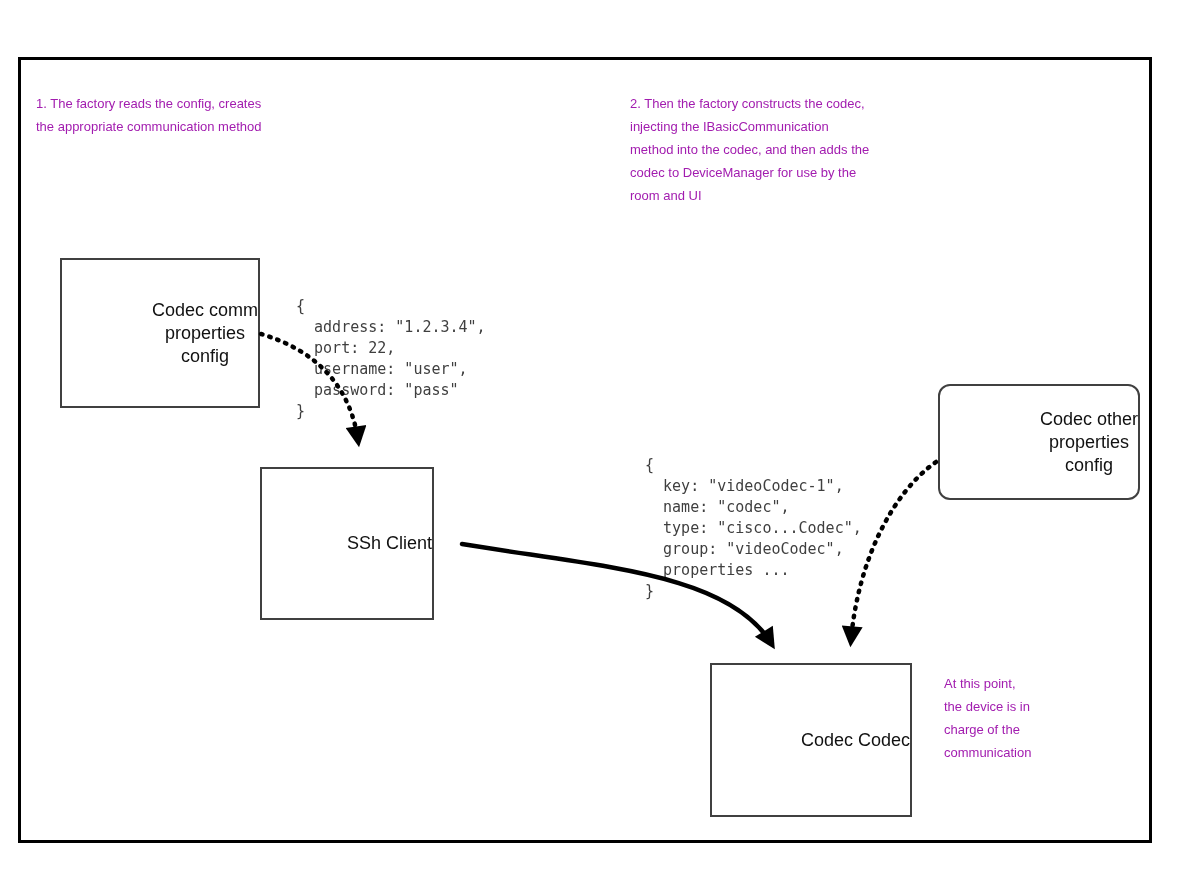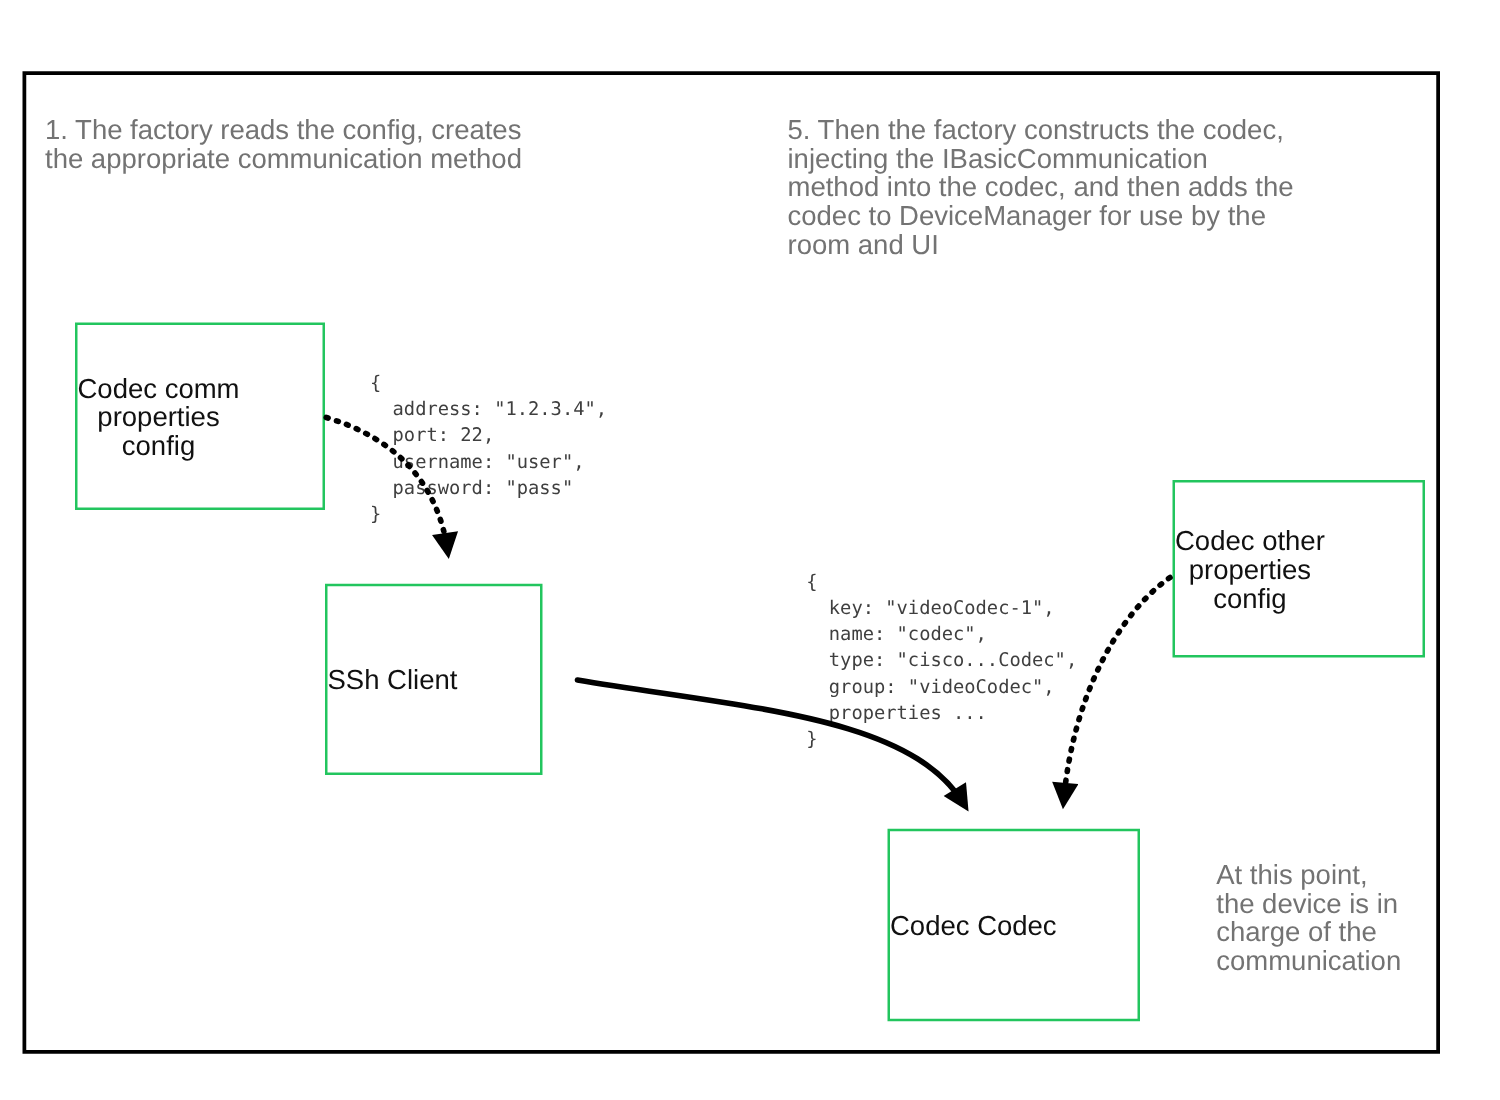--- a/index.html
+++ b/index.html
@@ -14,43 +14,43 @@
   }
   .frame {
     position: absolute;
     left: 18px; top: 57px;
     width: 1134px; height: 786px;
     border: 3px solid #000;
     background: #fff;
   }
   .note {
     position: absolute;
-    font-size: 22px;
+    font-size: 13px;
     line-height: 23px;
     white-space: pre-line;
-    color: #737373;
+    color: #a21caf;
   }
   .note1 { left: 36px;  top: 92px;  width: 470px; }
   .note2 { left: 630px; top: 92px;  width: 500px; }
-  .note3 { left: 944px; top: 688px; width: 200px; margin-left: 29px; }
+  .note3 { left: 944px; top: 672px; width: 200px; }
   .dbox {
     position: absolute;
-    border: 2px solid #22c55e;
+    border: 2px solid #404040;
     background: #fff;
     display: flex;
     align-items: center;
-    justify-content: flex-start;
+    justify-content: flex-end;
     text-align: center;
-    font-size: 22px;
+    font-size: 18px;
     line-height: 23px;
     white-space: pre-line;
   }
   .box-comm  { left: 60px;  top: 258px; width: 200px; height: 150px; }
   .box-ssh   { left: 260px; top: 467px; width: 174px; height: 153px; }
-  .box-other { left: 938px; top: 384px; width: 202px; height: 142px; }
+  .box-other { left: 938px; top: 384px; width: 202px; height: 116px; border-radius: 12px; }
   .box-cisco { left: 710px; top: 663px; width: 202px; height: 154px; }
   .code {
     position: absolute;
     font-family: "DejaVu Sans Mono", "Liberation Mono", monospace;
     font-size: 15px;
     line-height: 21px;
     white-space: pre;
     color: #3f3f3f;
   }
   .code1 { left: 296px; top: 296px; }
@@ -63,21 +63,21 @@
     z-index: 5;
   }
 </style>
 </head>
 <body>
 
 <div class="frame"></div>
 
 <div class="note note1">1. The factory reads the config, creates
 the appropriate communication method</div>
-<div class="note note2">5. Then the factory constructs the codec,
+<div class="note note2">2. Then the factory constructs the codec,
 injecting the IBasicCommunication
 method into the codec, and then adds the
 codec to DeviceManager for use by the
 room and UI</div>
 <div class="note note3">At this point,
 the device is in
 charge of the
 communication</div>
 
 <div class="dbox box-comm">

